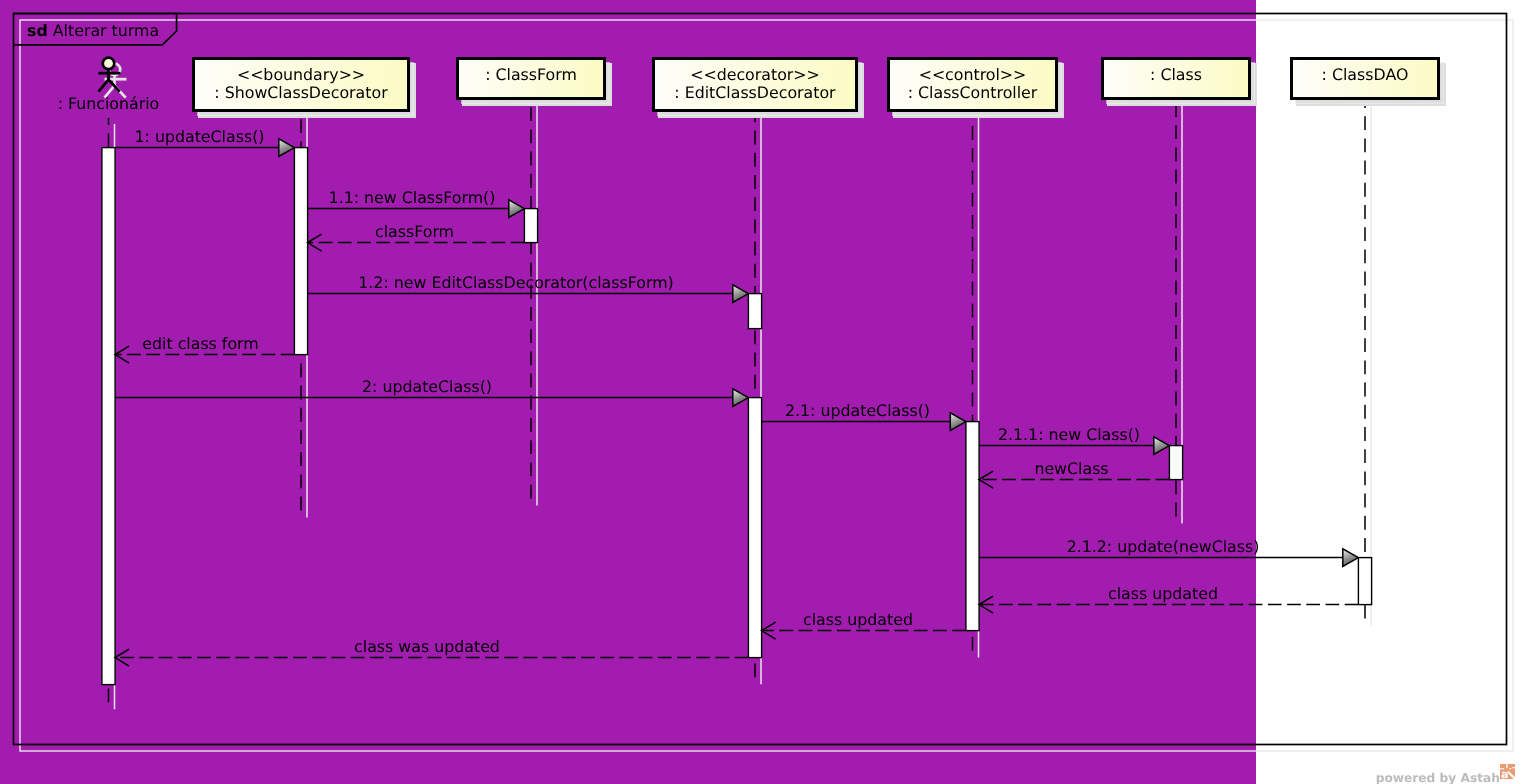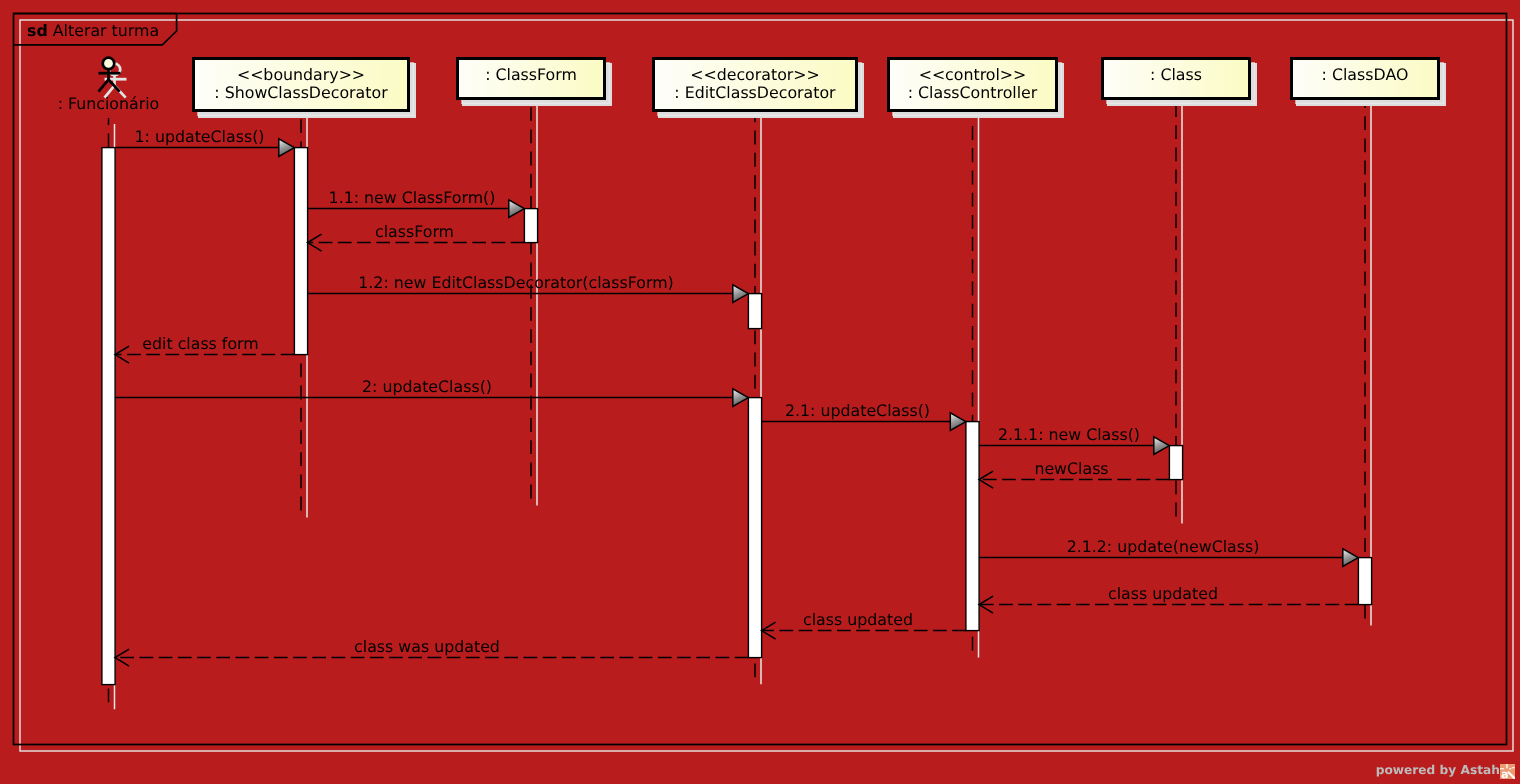--- a/index.html
+++ b/index.html
@@ -1,26 +1,26 @@
 <!DOCTYPE html>
 <html><head>
 <meta charset="utf-8">
 <style>
   html,body{margin:0;padding:0;background:#ffffff;}
   *{ -webkit-font-smoothing:antialiased; text-rendering:geometricPrecision; }
   body{width:1520px;height:784px;overflow:hidden;
        font-family:"DejaVu Sans",sans-serif;}
-  #stage{position:relative;width:1520px;height:784px;background:#b91c1c;}
+  #stage{position:relative;width:1256px;height:784px;background:#a21caf;}
   #canvas{position:absolute;left:0;top:0;transform:translateZ(0);}
   .lbl{font-family:"DejaVu Sans",sans-serif;font-size:15.8px;fill:#000000;}
   .msg{font-family:"DejaVu Sans",sans-serif;font-size:15.8px;fill:#000000;}
   .frmlbl{font-family:"DejaVu Sans",sans-serif;font-size:15.8px;fill:#000000;}
   #powered{position:absolute;left:1375.7px;top:764px;transform:translateZ(0);}
   #powered .ptxt{font-family:"DejaVu Sans",sans-serif;font-size:12.2px;font-weight:bold;
-      color:#bcbcbc;letter-spacing:0px;line-height:1;position:absolute;left:0;top:0;white-space:nowrap;}
+      color:#bcbcbc;letter-spacing:0px;line-height:1;position:absolute;left:0;top:8px;white-space:nowrap;}
   #powered svg{position:absolute;left:124.2px;top:-0.3px;}
 </style>
 </head>
 <body>
 
 <div id="stage">
   <svg id="canvas" width="1520" height="784" viewBox="0 0 1520 784">
     <defs>
       <linearGradient id="boxgrad" x1="0" y1="0" x2="1" y2="0">
         <stop offset="0" stop-color="#fefefa"></stop>

